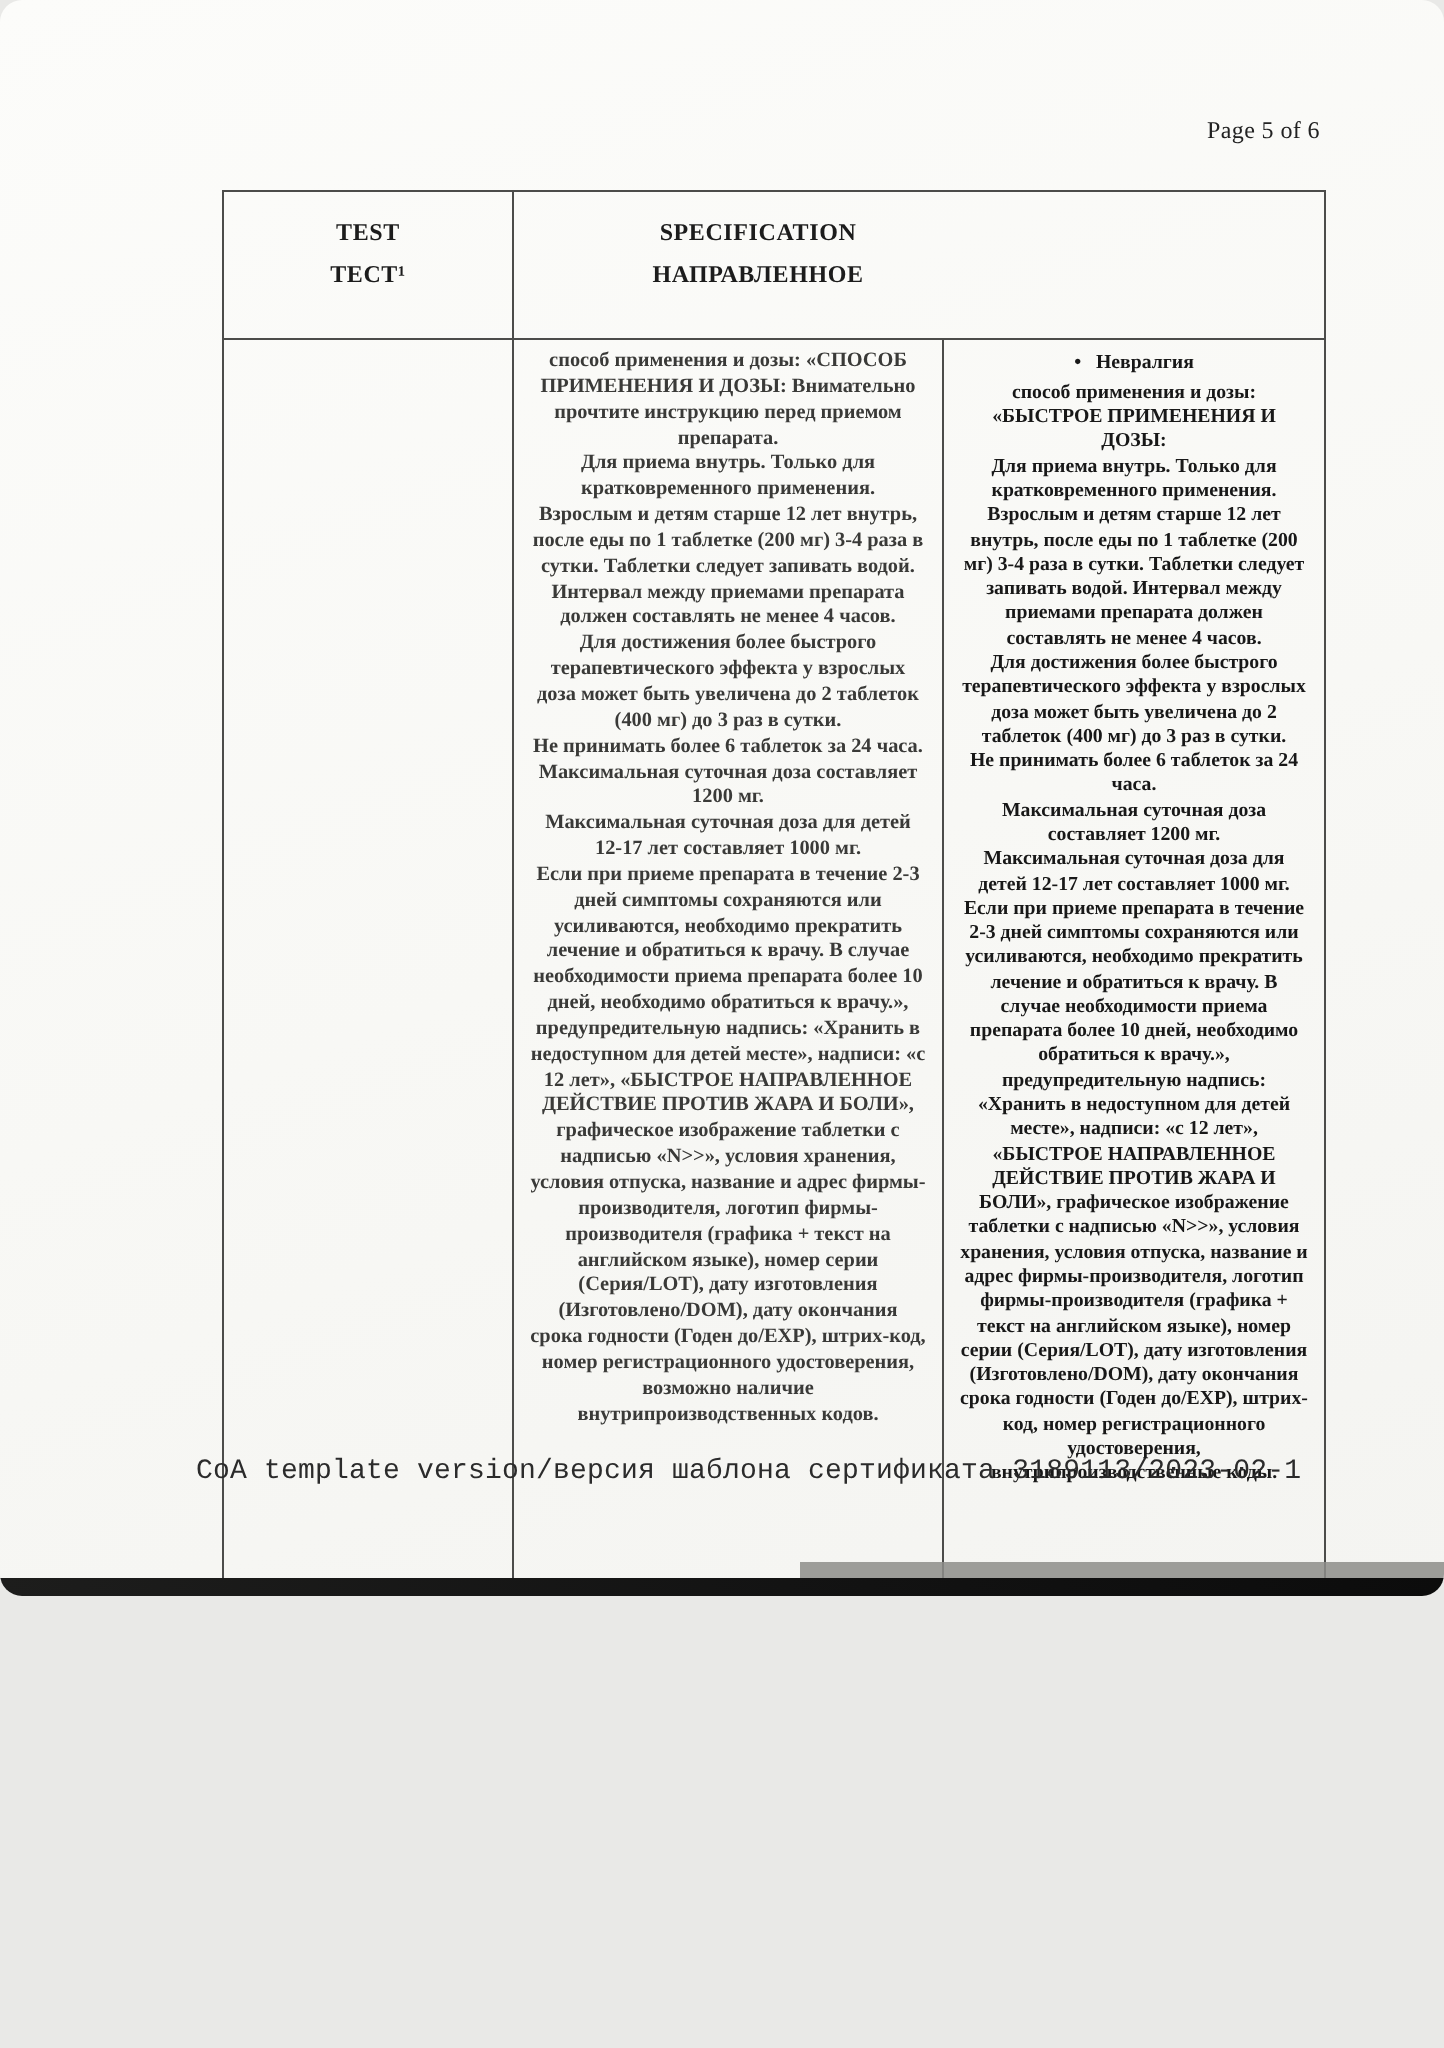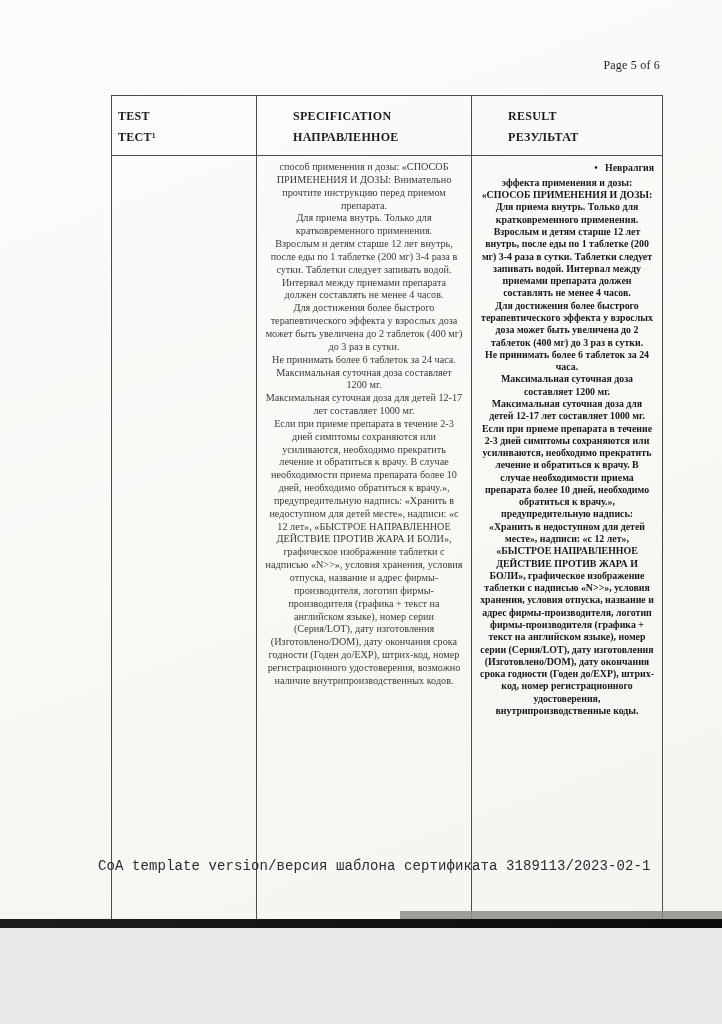--- a/index.html
+++ b/index.html
@@ -3,55 +3,56 @@
 <meta charset="utf-8">
 <style>
   html,body{margin:0;padding:0;}
   body{
     width:722px;height:1024px;
     background:#e9e9e7;
     font-family:"Liberation Serif","DejaVu Serif",serif;
     -webkit-font-smoothing:antialiased;
   }
   .sheet{
-    position:relative;width:722px;height:928px;overflow:hidden;
+    position:relative;width:722px;height:798px;overflow:hidden;
     background:linear-gradient(160deg,#fcfcfa 0%,#f8f8f5 55%,#f4f4f1 100%);
+    border-radius:11px;
   }
   .page-number{
     position:absolute;top:58px;right:62px;
     font-size:12px;color:#222;letter-spacing:.2px;
   }
   .doc-table{
     position:absolute;left:111px;top:95px;width:550px;
     border:1px solid #4c4c4a;
     background:transparent;
   }
   .thead{
     display:grid;grid-template-columns:144px 215px 191px;
     border-bottom:1px solid #4c4c4a;
   }
   .th{
-    padding:11px 6px 10px;
+    padding:11px 6px 10px;text-align:center;
     font-weight:bold;font-size:12px;color:#1c1c1c;letter-spacing:.3px;
   }
   .th + .th{border-left:1px solid #4c4c4a;padding-left:36px;}
   .th-line{margin:2px 0 6px;}
-  .th-line:last-child{margin-bottom:0;}
+  .th-line:last-child{margin-bottom:14px;}
   .tbody{
     display:grid;grid-template-columns:144px 215px 191px;
     height:778px;overflow:hidden;
   }
   .td{padding:5px 8px 6px;text-align:center;}
-  .td + .td{border-left:1px solid #4c4c4a;}
+  .td + .td{border-left:1px solid #4c4c4a;font-weight:bold;}
   .td-spec{font-size:10.2px;line-height:1.26;color:#3a3a38;}
   .td-spec .para{margin:0;}
   .td-result{font-size:9.9px;line-height:1.24;color:#181818;font-weight:bold;}
   .td-result .para{margin:0;}
   .bullets{list-style:none;margin:1px 0 2px;padding:0;}
-  .bullet-item{line-height:1.3;text-align:right;}
+  .bullet-item{line-height:1.3;text-align:center;}
   .bullet-item::before{content:"•\00a0\00a0\00a0";}
   .footer{
     position:absolute;left:98px;bottom:54px;
     font-size:14px;color:#2b2b2b;letter-spacing:.1px;font-family:Liberation Mono, monospace;
   }
   .scan-bar-gray{
     position:absolute;left:400px;right:0;bottom:9px;height:8px;
     background:#8d8d89;opacity:.85;
   }
   .scan-bar{
@@ -70,44 +71,40 @@
 
     <div class="thead">
       <div class="th">
         <div class="th-line">TEST</div>
         <div class="th-line">ТЕСТ¹</div>
       </div>
       <div class="th">
         <div class="th-line">SPECIFICATION</div>
         <div class="th-line">НАПРАВЛЕННОЕ</div>
       </div>
-      <div class="th">
-        <div class="th-line">RESULT</div>
-        <div class="th-line">РЕЗУЛЬТАТ</div>
-      </div>
     </div>
 
     <div class="tbody">
       <div class="td td-test"></div>
       <div class="td td-spec">
           <p class="para">способ применения и дозы: «СПОСОБ ПРИМЕНЕНИЯ И ДОЗЫ: Внимательно прочтите инструкцию перед приемом препарата.</p>
           <p class="para">Для приема внутрь. Только для кратковременного применения.</p>
           <p class="para">Взрослым и детям старше 12 лет внутрь, после еды по 1 таблетке (200 мг) 3-4 раза в сутки. Таблетки следует запивать водой. Интервал между приемами препарата должен составлять не менее 4 часов.</p>
           <p class="para">Для достижения более быстрого терапевтического эффекта у взрослых доза может быть увеличена до 2 таблеток (400 мг) до 3 раз в сутки.</p>
           <p class="para">Не принимать более 6 таблеток за 24 часа.</p>
           <p class="para">Максимальная суточная доза составляет 1200 мг.</p>
           <p class="para">Максимальная суточная доза для детей 12-17 лет составляет 1000 мг.</p>
           <p class="para">Если при приеме препарата в течение 2-3 дней симптомы сохраняются или усиливаются, необходимо прекратить лечение и обратиться к врачу. В случае необходимости приема препарата более 10 дней, необходимо обратиться к врачу.», предупредительную надпись: «Хранить в недоступном для детей месте», надписи: «с 12 лет», «БЫСТРОЕ НАПРАВЛЕННОЕ ДЕЙСТВИЕ ПРОТИВ ЖАРА И БОЛИ», графическое изображение таблетки с надписью «N&gt;&gt;», условия хранения, условия отпуска, название и адрес фирмы-производителя, логотип фирмы-производителя (графика + текст на английском языке), номер серии (Серия/LOT), дату изготовления (Изготовлено/DOM), дату окончания срока годности (Годен до/EXP), штрих-код, номер регистрационного удостоверения, возможно наличие внутрипроизводственных кодов.</p>
         </div>
       <div class="td td-result">
         <ul class="bullets">
             <li class="bullet-item">Невралгия</li>
           </ul>
         <div class="result-paras">
-            <p class="para">эффекта применения и дозы: «СПОСОБ ПРИМЕНЕНИЯ И ДОЗЫ:</p>
+            <p class="para">способ применения и дозы: «БЫСТРОЕ ПРИМЕНЕНИЯ И ДОЗЫ:</p>
             <p class="para">Для приема внутрь. Только для кратковременного применения.</p>
             <p class="para">Взрослым и детям старше 12 лет внутрь, после еды по 1 таблетке (200 мг) 3-4 раза в сутки. Таблетки следует запивать водой. Интервал между приемами препарата должен составлять не менее 4 часов.</p>
             <p class="para">Для достижения более быстрого терапевтического эффекта у взрослых доза может быть увеличена до 2 таблеток (400 мг) до 3 раз в сутки.</p>
             <p class="para">Не принимать более 6 таблеток за 24 часа.</p>
             <p class="para">Максимальная суточная доза составляет 1200 мг.</p>
             <p class="para">Максимальная суточная доза для детей 12-17 лет составляет 1000 мг.</p>
             <p class="para">Если при приеме препарата в течение 2-3 дней симптомы сохраняются или усиливаются, необходимо прекратить лечение и обратиться к врачу. В случае необходимости приема препарата более 10 дней, необходимо обратиться к врачу.»,</p>
             <p class="para">предупредительную надпись: «Хранить в недоступном для детей месте», надписи: «с 12 лет», «БЫСТРОЕ НАПРАВЛЕННОЕ ДЕЙСТВИЕ ПРОТИВ ЖАРА И БОЛИ», графическое изображение таблетки с надписью «N&gt;&gt;», условия хранения, условия отпуска, название и адрес фирмы-производителя, логотип фирмы-производителя (графика + текст на английском языке), номер серии (Серия/LOT), дату изготовления (Изготовлено/DOM), дату окончания срока годности (Годен до/EXP), штрих-код, номер регистрационного удостоверения, внутрипроизводственные коды.</p>
           </div>
       </div>

